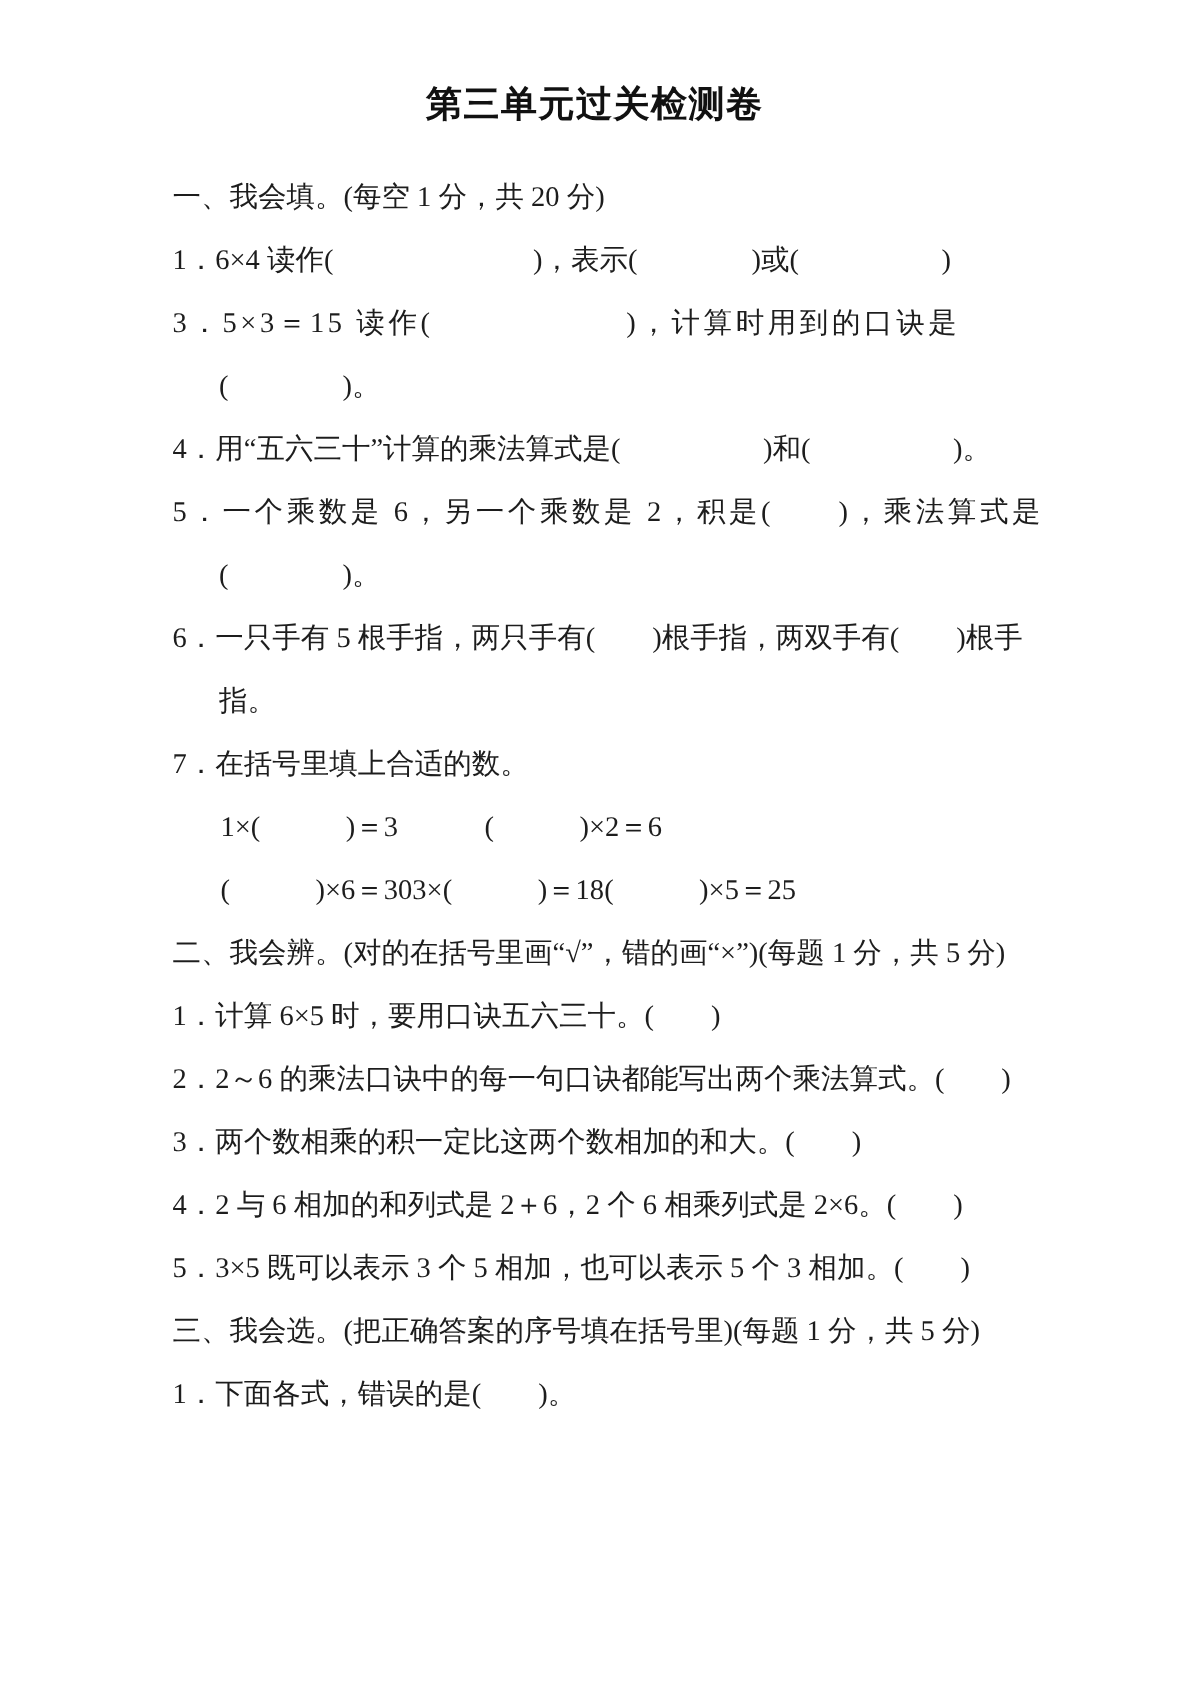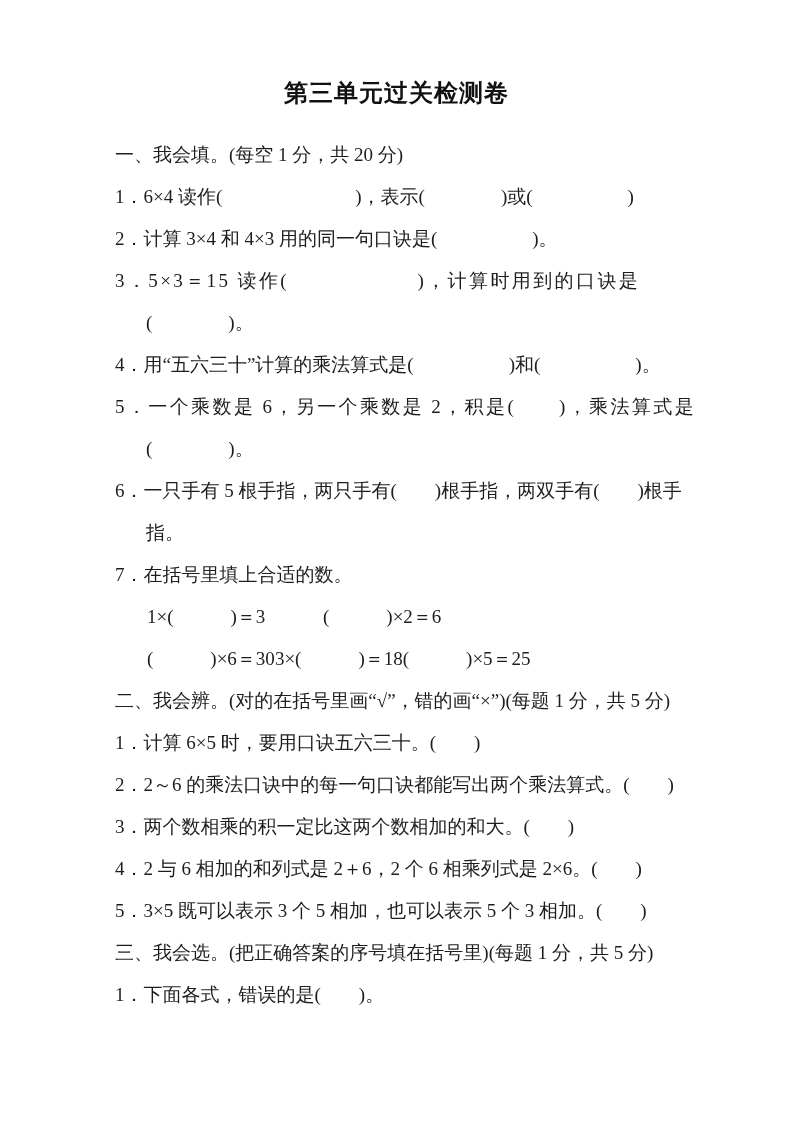--- a/index.html
+++ b/index.html
@@ -12,21 +12,21 @@
     height: 1122px;
     overflow: hidden;
     font-family: "Liberation Serif", "DejaVu Serif", serif;
     color: #1d1d1d;
   }
   .paper {
     width: 793px;
     height: 1060px;
     background: #ffffff;
     box-sizing: border-box;
-    padding-top: 76px;
+    padding-top: 53px;
   }
   .title {
     text-align: center;
     font-family: "Liberation Sans", "DejaVu Sans", sans-serif;
     font-weight: bold;
     font-size: 24px;
     line-height: 34px;
     letter-spacing: 1px;
     color: #111111;
   }
@@ -67,21 +67,20 @@
 <div class="paper">
 
   <div class="title">第三单元过关检测卷</div>
 
   <div class="content">
 
     <div class="line">一、我会填。(每空 1 分，共 20 分)</div>
 
     <div class="line">1．6×4 读作(　　　　　　　)，表示(　　　　)或(　　　　　)</div>
 
-    <div class="line">2．计算 3×4 和 4×3 用的同一句口诀是(　　　　　)。</div>
 
     <div class="line spread">3．5×3＝15 读作(　　　　　　)，计算时用到的口诀是</div>
 
     <div class="line indent">(　　　　)。</div>
 
     <div class="line">4．用“五六三十”计算的乘法算式是(　　　　　)和(　　　　　)。</div>
 
     <div class="line spread">5．一个乘数是 6，另一个乘数是 2，积是(　　)，乘法算式是</div>
 
     <div class="line indent">(　　　　)。</div>

